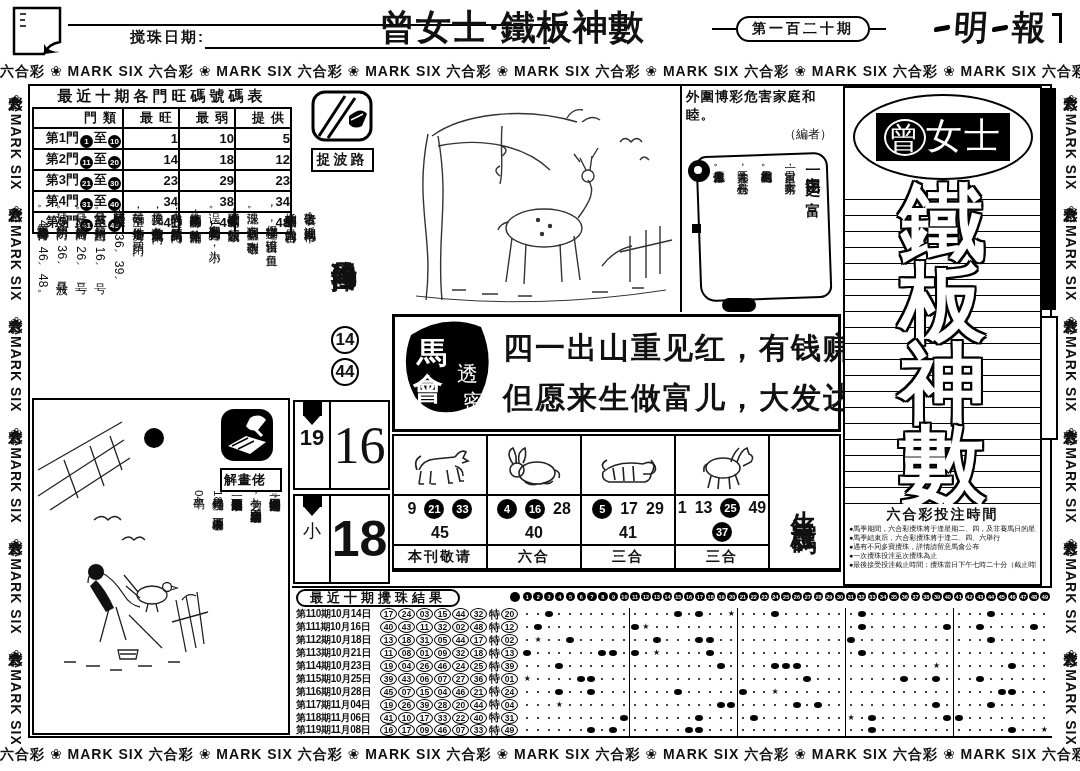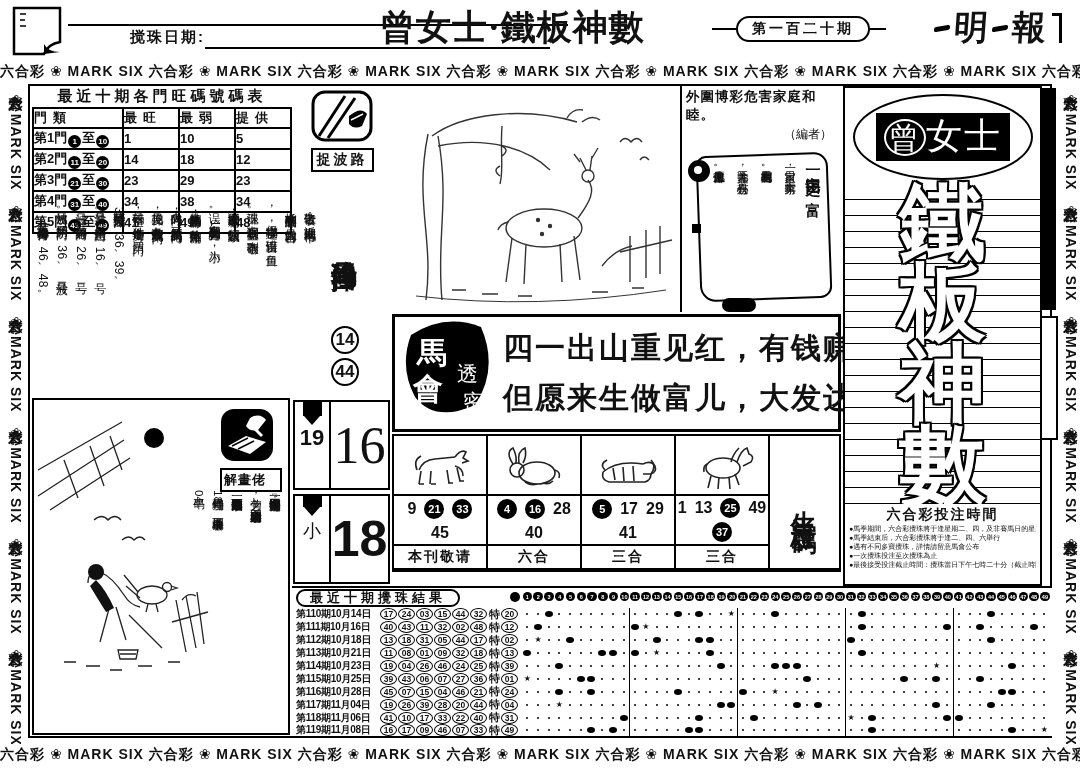--- a/index.html
+++ b/index.html
@@ -27,21 +27,21 @@
 #strip-left{left:1px;top:84px;width:24px;height:660px;writing-mode:vertical-rl}
 #strip-right{left:1058px;top:84px;width:22px;height:660px;writing-mode:vertical-rl}
 #frame{left:28px;top:84px;width:1024px;height:654px;border:2px solid #000}
 .tab1{left:1042px;top:88px;width:14px;height:222px;background:#000}
 .tab2{left:1040px;top:316px;width:18px;height:124px;border:2px solid #000;background:#fff}
 
 #hot-block{left:32px;top:87px;width:260px}
 #hot-title{font-size:15px;font-weight:bold;letter-spacing:4px;text-align:center;
   font-family:"Liberation Serif",serif}
 #hot-table{border-collapse:collapse;width:100%;margin-top:1px}
-#hot-table td,#hot-table th{border:2px solid #000;text-align:left;font-size:13px;
+#hot-table td,#hot-table th{border:2px solid #000;text-align:right;font-size:13px;
   font-weight:bold;height:16px;padding:0}
 .gatecell{font-size:12px;white-space:nowrap}
 .gball{display:inline-flex;width:13px;height:13px;border-radius:50%;background:#000;color:#fff;
   font-size:8px;align-items:center;justify-content:center;font-weight:bold;margin:0 1px;vertical-align:-2px}
 
 #advisory{left:33px;top:203px;width:286px;height:192px;display:flex;flex-direction:row-reverse;
   justify-content:space-between}
 #advisory div{writing-mode:vertical-rl;text-orientation:mixed;font-size:12px;line-height:19px;
   letter-spacing:.5px;height:192px}
 

